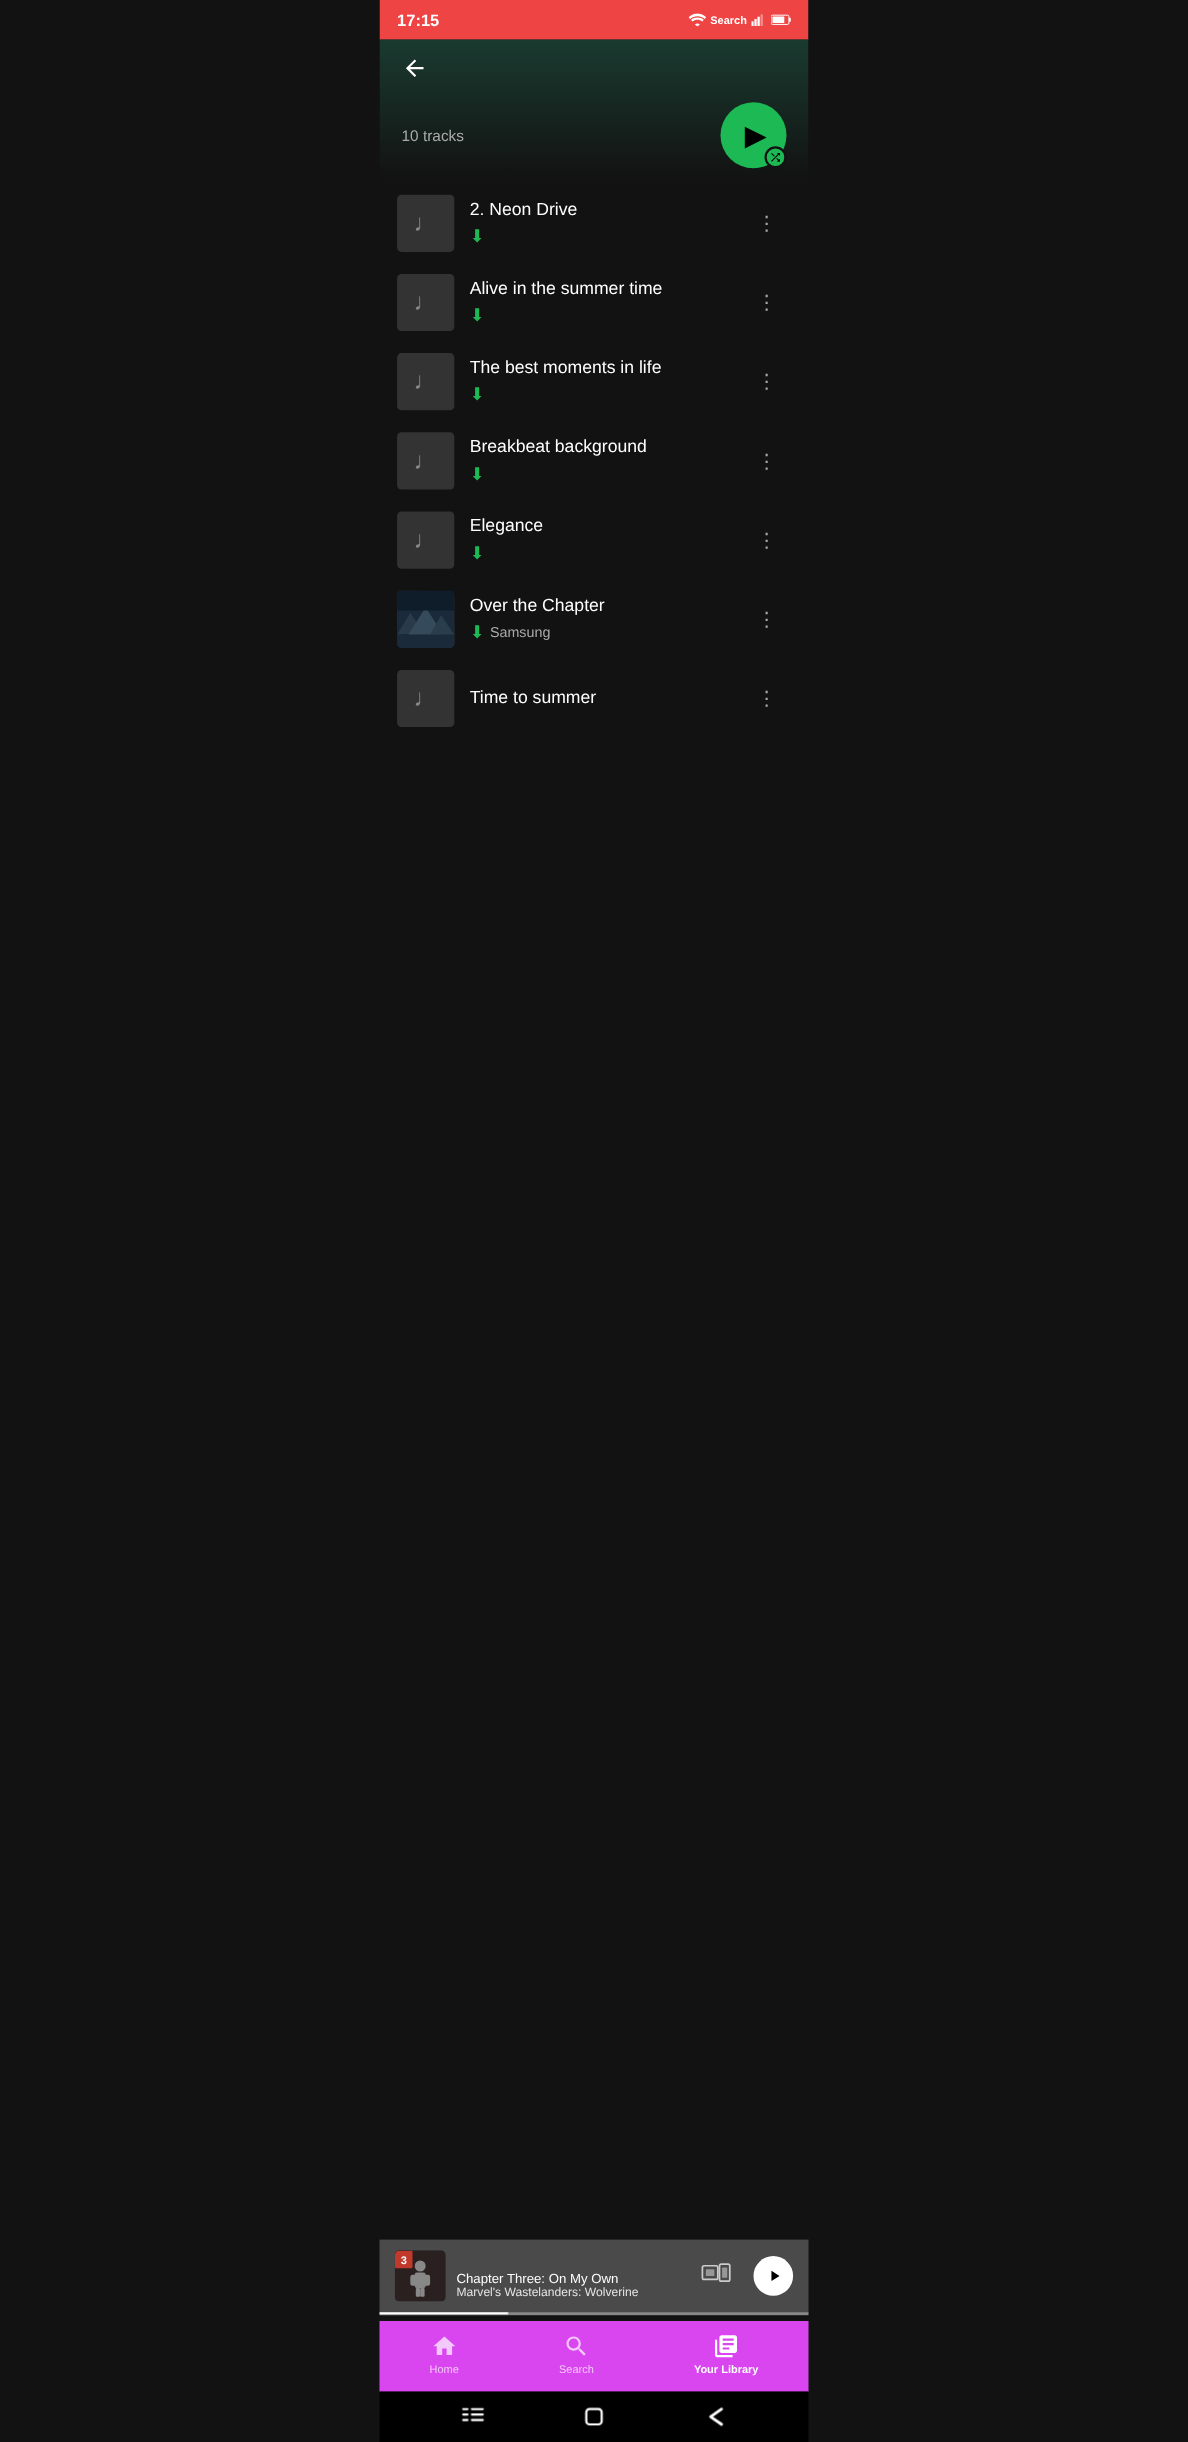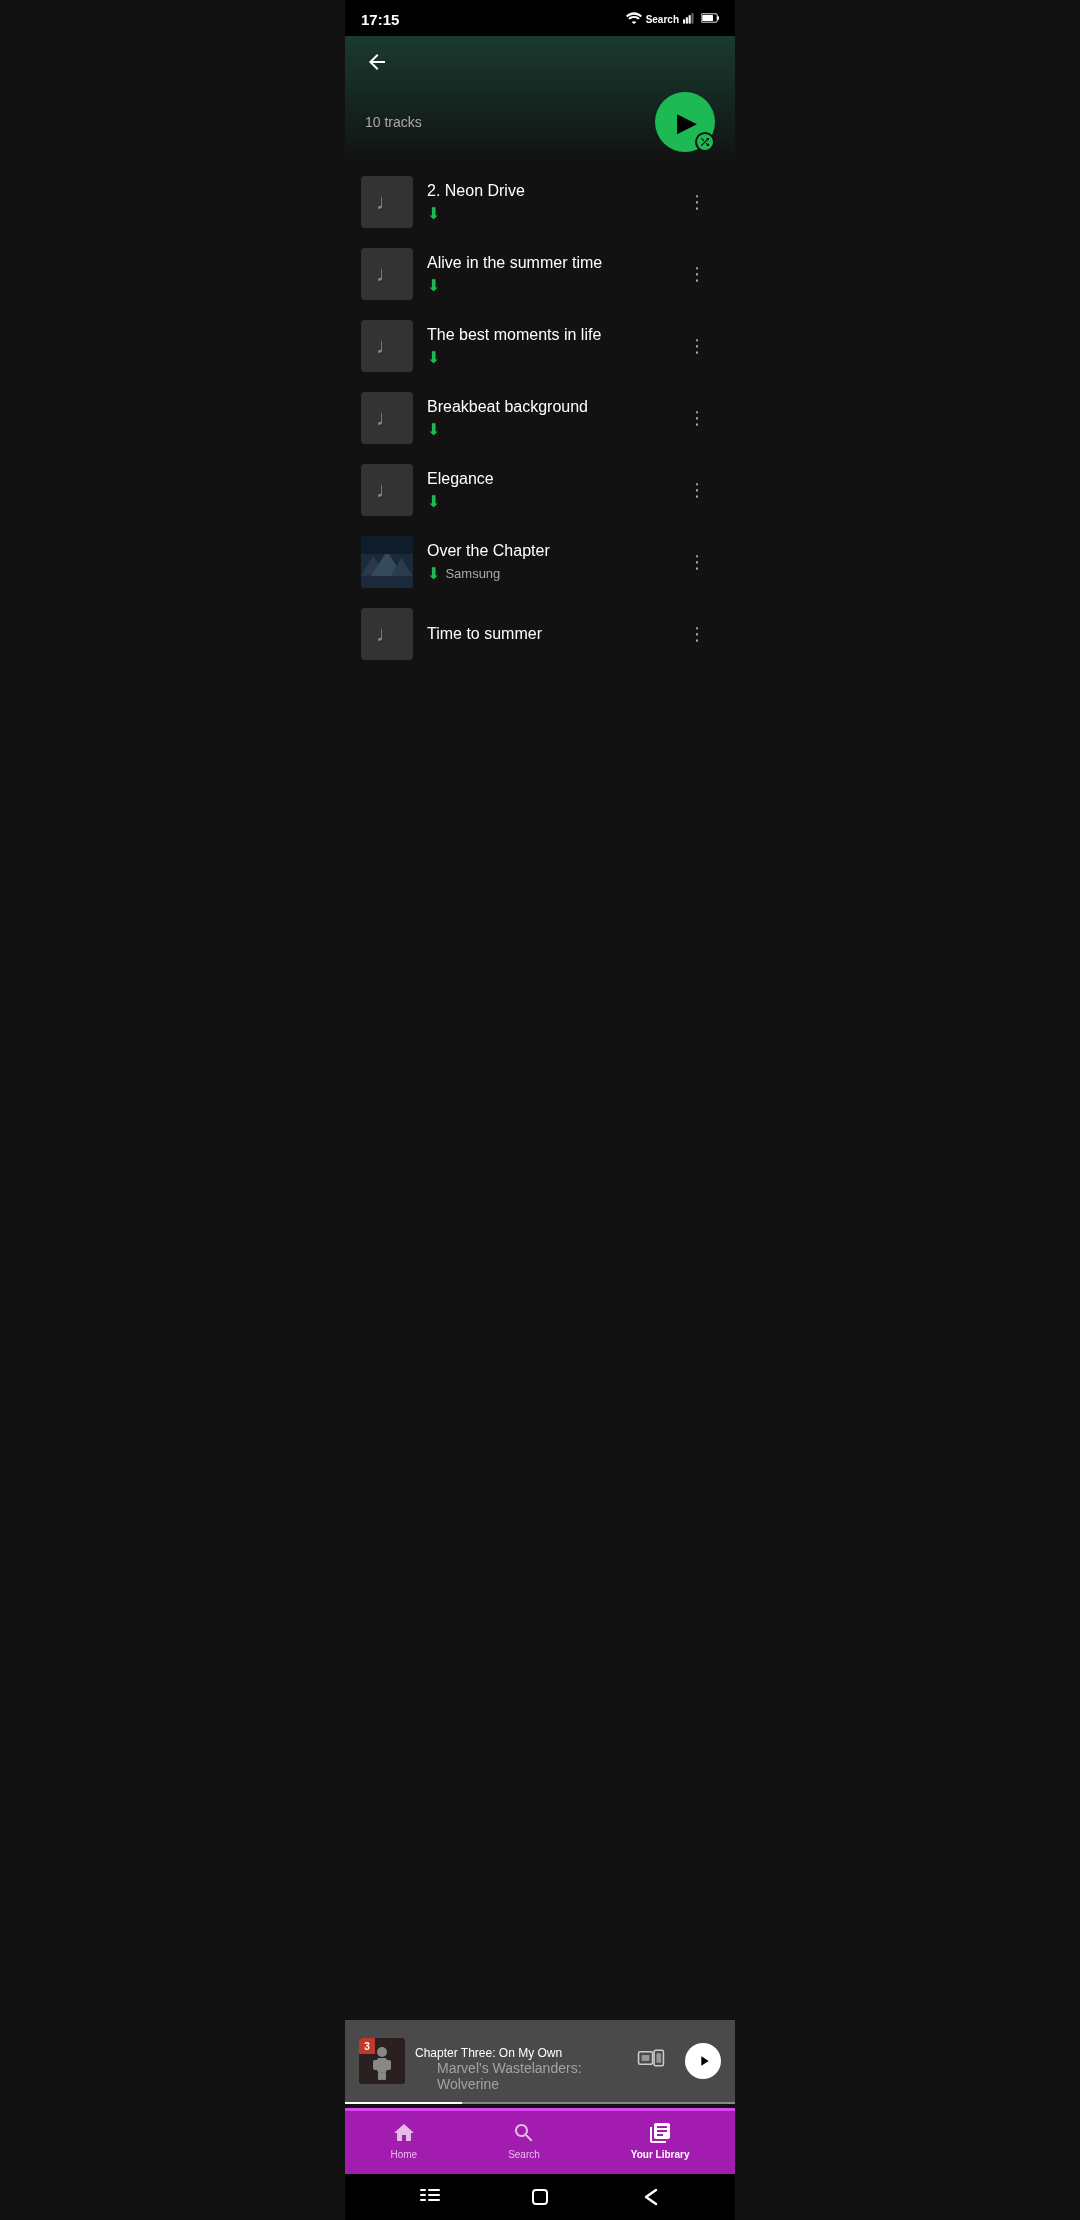--- a/index.html
+++ b/index.html
@@ -10,21 +10,21 @@
       font-family: 'Helvetica Neue', Arial, sans-serif;
       width: 390px;
       min-height: 956px;
       position: relative;
       overflow: hidden;
       margin: 0 auto;
     }
 
     
     .status-bar {
-      background: #000000;
+      background: #ef4444;
       display: flex;
       justify-content: space-between;
       align-items: center;
       padding: 8px 16px 6px;
       height: 36px;
     }
     .status-time {
       font-size: 15px;
       font-weight: 600;
       color: #fff;
@@ -181,23 +181,22 @@
     .np-info {
       flex: 1;
     }
     .np-title {
       font-size: 12px;
       font-weight: 400;
       color: #fff;
       margin-top: 16px;
     }
     .np-subtitle {
-      font-size: 14px;
-      color: #a3a3a3;
-      margin-left: 22px;
+      font-size: 11px;
+      color: #e5e5e5;
     }
     .np-device-icon {
       font-size: 22px;
       color: #ccc;
       margin-right: 10px;
     }
     .np-play-btn {
       width: 36px;
       height: 36px;
       background: #fff;
@@ -209,22 +208,22 @@
     }
     .np-play-btn svg { fill: #000; margin-left: 2px; }
 
     
     .bottom-nav {
       position: fixed;
       bottom: 0;
       left: 50%;
       transform: translateX(-50%);
       width: 390px;
-      background: #a21caf;
-      border-top: 3px solid #d946ef;
+      background: #d946ef;
+      border-top: 1px solid #d946ef;
       display: flex;
       justify-content: space-around;
       align-items: center;
       padding: 10px 0 14px;
     }
     .nav-item {
       display: flex;
       flex-direction: column;
       align-items: center;
       gap: 4px;

